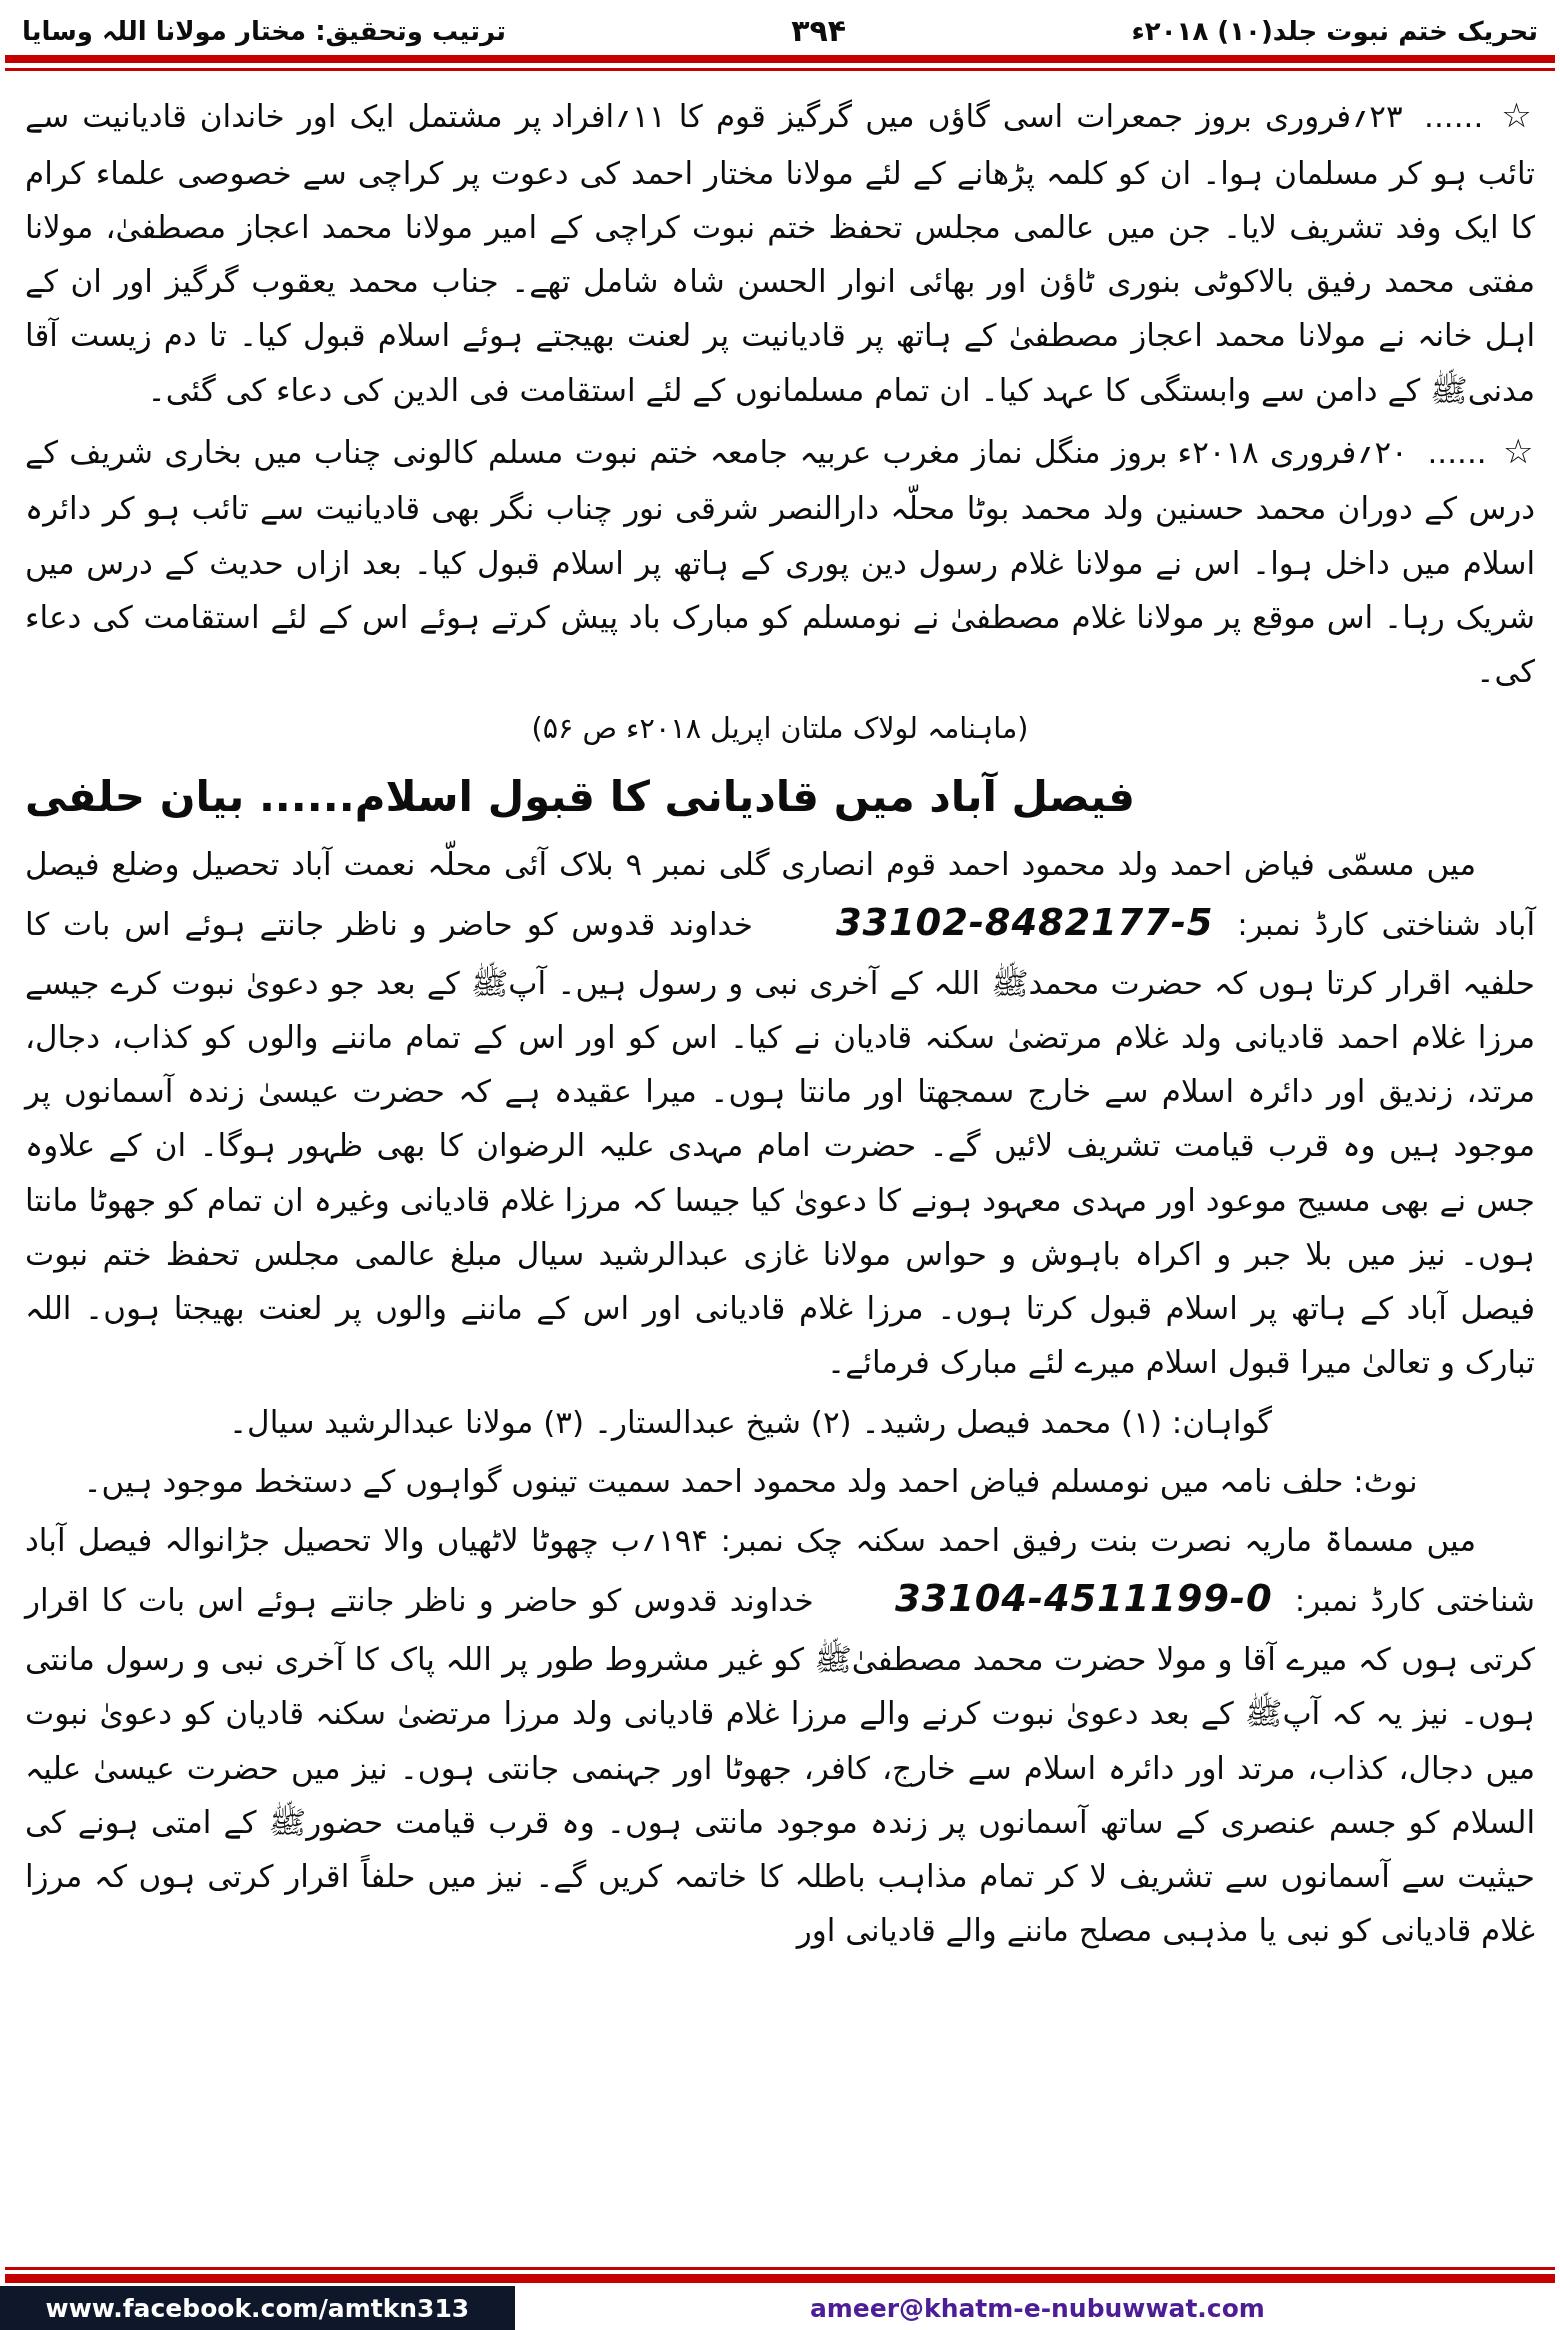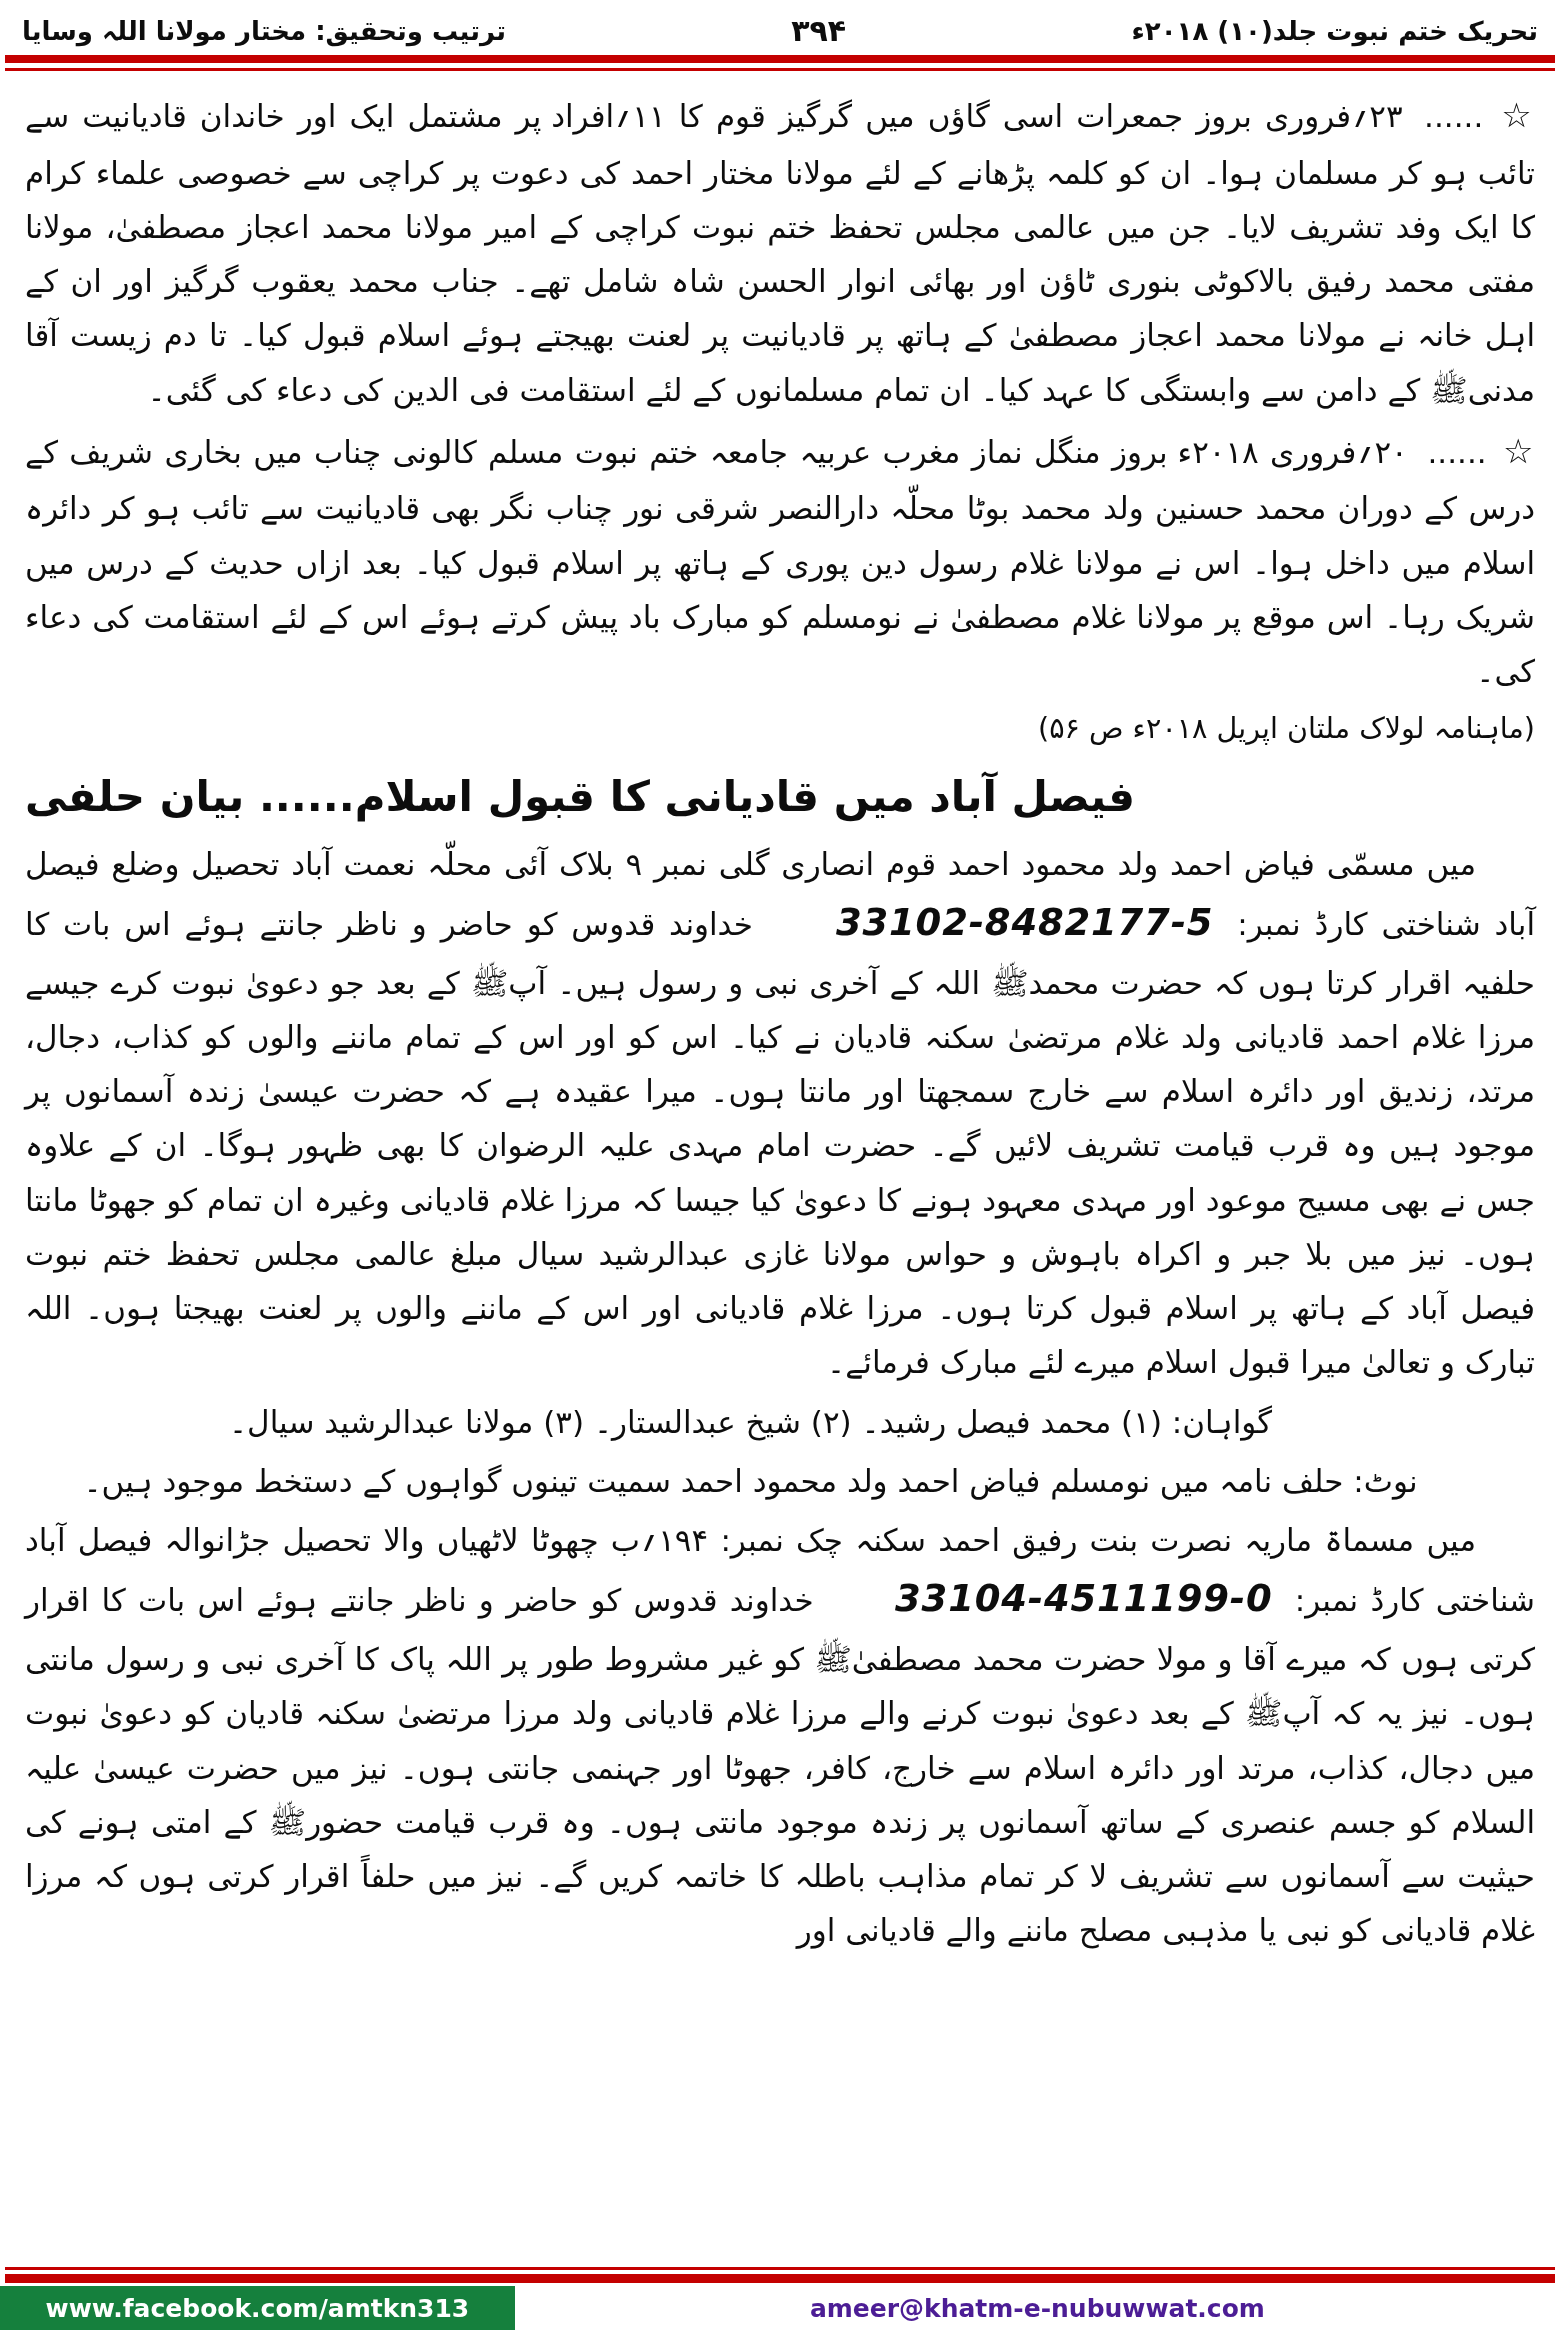--- a/index.html
+++ b/index.html
@@ -39,21 +39,21 @@
     flex: 1;
     padding: 15px 25px 2px 25px;
     font-size: 31px;
     line-height: 1.75;
     text-align: justify;
     overflow: hidden;
   }
   .body p { margin-bottom: 5px; }
   .entry .star { font-size: 34px; margin-left: 5px; }
   .entry .dots { letter-spacing: 1.7px; margin-left: 8.4px; }
-  .ref-line { text-align: right; font-size: 28.6px; }
+  .ref-line { text-align: center; font-size: 28.6px; }
   .section-heading {
     text-align: left;
     font-weight: bold;
     font-size: 42px;
     line-height: 1.5;
     margin: 11.8px 0 8.4px 0;
   }
   .affidavit { text-indent: 59px; }
   .idcard {
     direction: ltr;
@@ -70,21 +70,21 @@
     text-align: center;
   }
   
   .footer-bar {
     display: flex;
     align-items: stretch;
     height: 44px;
     margin-top: 3.4px;
   }
   .f-block {
-    background: #15803d;
+    background: #0f172a;
     color: #ffffff;
     font-weight: bold;
     font-size: 25px;
     flex: 0 0 33%;
     display: flex;
     align-items: center;
     justify-content: center;
     direction: ltr;
     text-align: center;
   }

